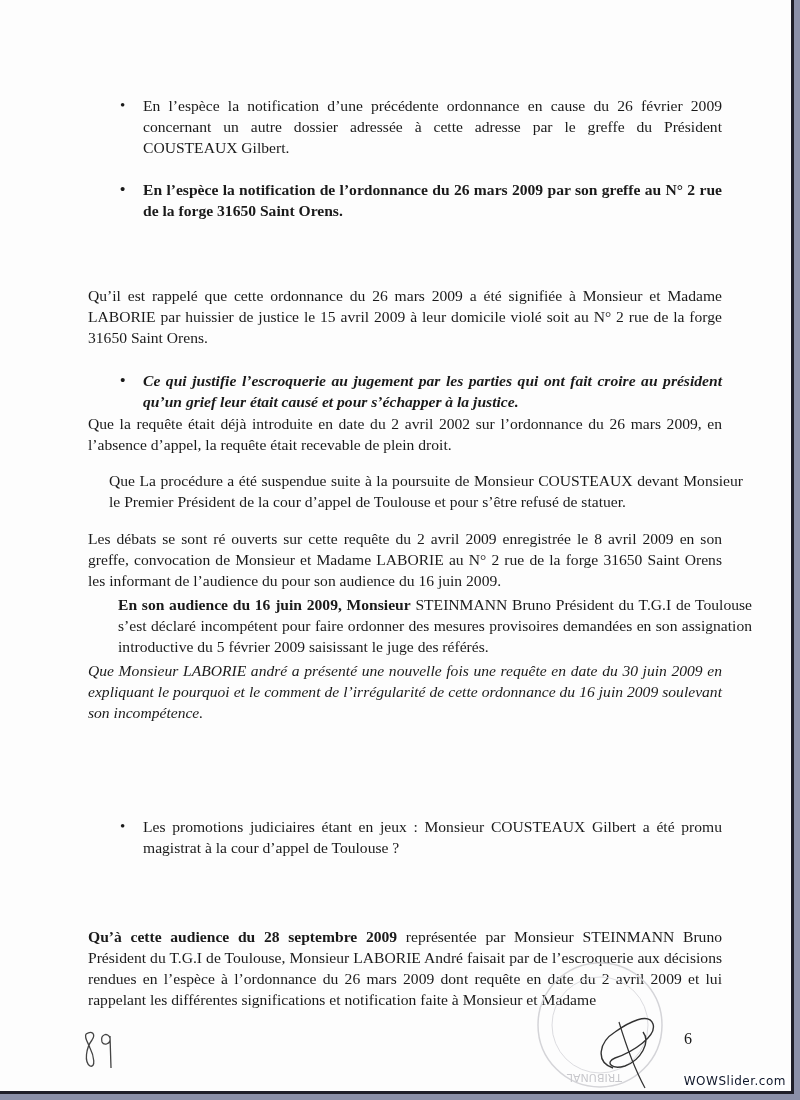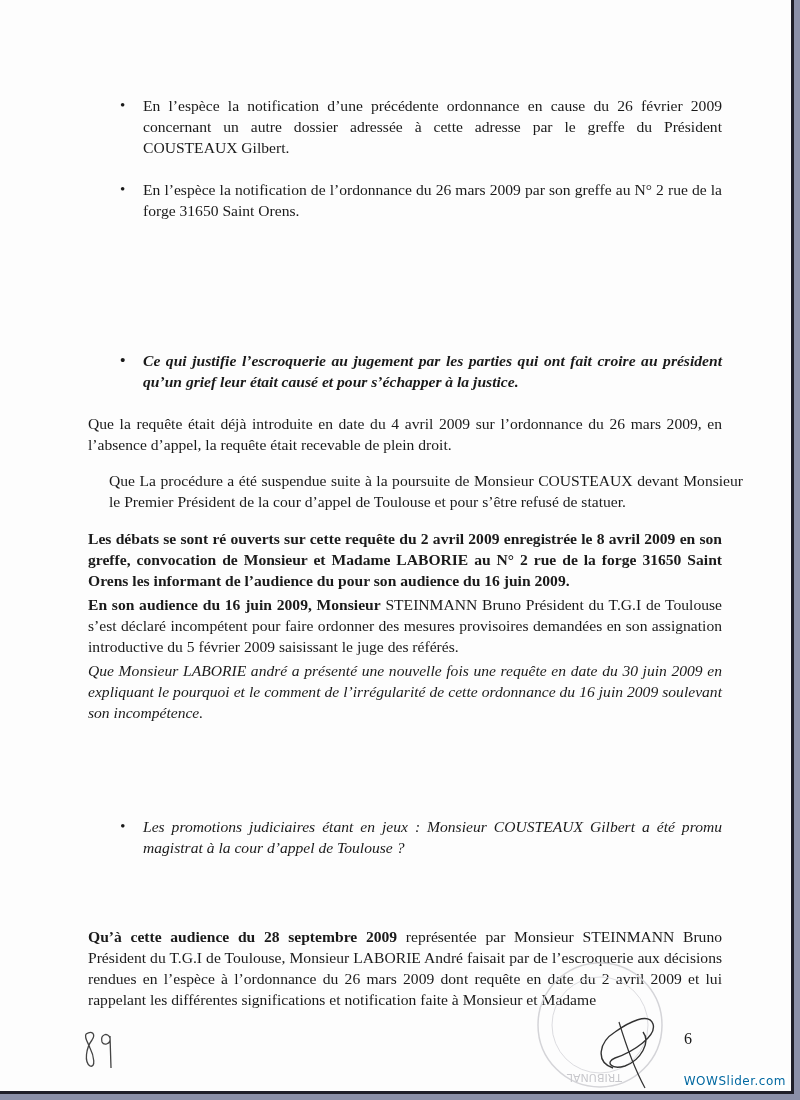--- a/index.html
+++ b/index.html
@@ -26,60 +26,61 @@
     }
     .para { left: 88px; width: 634px; }
     .bullet { left: 143px; width: 579px; }
     .bullet::before {
       content: "\2022";
       position: absolute; left: -23px; top: 0;
       font-size: 15px;
     }
     b, .b { font-weight: bold; }
     .bi { font-weight: bold; font-style: italic; }
-    .it { font-style: italic; }
+    .it { }
     .pagenum {
       position: absolute; left: 684px; top: 1030px;
       font-size: 16px;
     }
     .hand {
       position: absolute; left: 80px; top: 1028px;
     }
     .stamp {
       position: absolute; left: 530px; top: 950px;
     }
     .watermark {
       position: absolute; right: 3px; bottom: 3px;
       background: #ffffff;
-      color: #0369a1;
+      color: #0f172a;
       font-family: "DejaVu Sans", sans-serif;
       font-size: 12px;
       padding: 0 2px;
       letter-spacing: 0.5px;
       z-index: 5;
     }
   </style>
 </head>
 <body>
 
 <div class="page">
 
   <div class="block bullet" style="top:95px;">En l’espèce la notification d’une précédente ordonnance en cause du 26 février 2009 concernant un autre dossier adressée à cette adresse par le greffe du Président COUSTEAUX Gilbert.</div>
-  <div class="block bullet" style="top:179px;">En l’espèce la notification de l’ordonnance du 26 mars 2009 par son greffe au N° 2 rue de la forge 31650 Saint Orens.</div>
+  <div class="block bullet" style="top:179px;font-weight:bold;">En l’espèce la notification de l’ordonnance du 26 mars 2009 par son greffe au N° 2 rue de la forge 31650 Saint Orens.</div>
 
+  <div class="block para" style="top:285px;">Qu’il est rappelé que cette ordonnance du 26 mars 2009 a été signifiée à Monsieur et Madame LABORIE par huissier de justice le 15 avril 2009 à leur domicile violé soit au N° 2 rue de la forge 31650 Saint Orens.</div>
 
-  <div class="block bullet bi" style="top:350px;">Ce qui justifie l’escroquerie au jugement par les parties qui ont fait croire au président qu’un grief leur était causé et pour s’échapper à la justice.</div>
+  <div class="block bullet bi" style="top:370px;">Ce qui justifie l’escroquerie au jugement par les parties qui ont fait croire au président qu’un grief leur était causé et pour s’échapper à la justice.</div>
 
-  <div class="block para" style="top:413px;">Que la requête était déjà introduite en date du 4 avril 2009 sur l’ordonnance du 26 mars 2009, en l’absence d’appel, la requête était recevable de plein droit.</div>
+  <div class="block para" style="top:413px;">Que la requête était déjà introduite en date du 2 avril 2002 sur l’ordonnance du 26 mars 2009, en l’absence d’appel, la requête était recevable de plein droit.</div>
 
   <div class="block para" style="top:470px;margin-left:21px;">Que La procédure a été suspendue suite à la poursuite de Monsieur COUSTEAUX devant Monsieur le Premier Président de la cour d’appel de Toulouse et pour s’être refusé de statuer.</div>
 
-  <div class="block para" style="top:528px;font-weight:bold;">Les débats se sont ré ouverts sur cette requête du 2 avril 2009 enregistrée le 8 avril 2009 en son greffe, convocation de Monsieur et Madame LABORIE au N° 2 rue de la forge 31650 Saint Orens les informant de l’audience du pour son audience du 16 juin 2009.</div>
+  <div class="block para" style="top:528px;">Les débats se sont ré ouverts sur cette requête du 2 avril 2009 enregistrée le 8 avril 2009 en son greffe, convocation de Monsieur et Madame LABORIE au N° 2 rue de la forge 31650 Saint Orens les informant de l’audience du pour son audience du 16 juin 2009.</div>
 
-  <div class="block para" style="top:594px;"><b>En son audience du 16 juin 2009, Monsieur</b><span> STEINMANN Bruno Président du T.G.I de Toulouse s’est déclaré incompétent pour faire ordonner des mesures provisoires demandées en son assignation introductive du 5 février 2009 saisissant le juge des référés.</span></div>
+  <div class="block para" style="top:594px;margin-left:30px;"><b>En son audience du 16 juin 2009, Monsieur</b><span> STEINMANN Bruno Président du T.G.I de Toulouse s’est déclaré incompétent pour faire ordonner des mesures provisoires demandées en son assignation introductive du 5 février 2009 saisissant le juge des référés.</span></div>
 
   <div class="block para" style="top:660px;font-style:italic;">Que Monsieur LABORIE andré a présenté une nouvelle fois une requête en date du 30 juin 2009 en expliquant le pourquoi et le comment de l’irrégularité de cette ordonnance du 16 juin 2009 soulevant son incompétence.</div>
 
 
   <div class="block bullet it" style="top:816px;">Les promotions judiciaires étant en jeux : Monsieur COUSTEAUX Gilbert a été promu magistrat à la cour d’appel de Toulouse ?</div>
 
 
   <div class="block para" style="top:926px;"><b>Qu’à cette audience du 28 septembre 2009</b><span> représentée par Monsieur STEINMANN Bruno Président du T.G.I de Toulouse, Monsieur LABORIE André faisait par de l’escroquerie aux décisions rendues en l’espèce à l’ordonnance du 26 mars 2009 dont requête en date du 2 avril 2009 et lui rappelant les différentes significations et notification faite à Monsieur et Madame</span></div>
 
   <svg class="stamp" width="140" height="150" viewBox="0 0 140 150">

